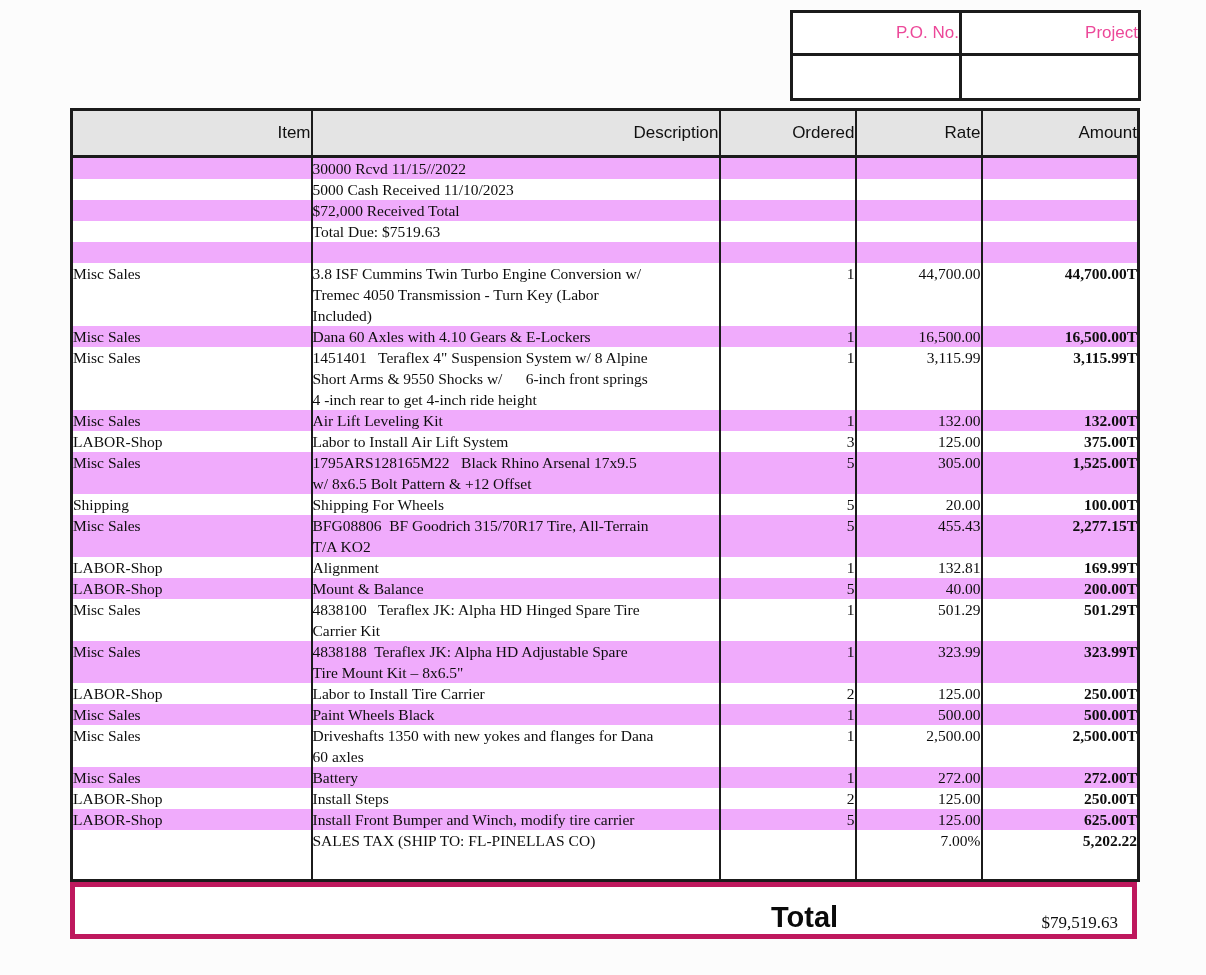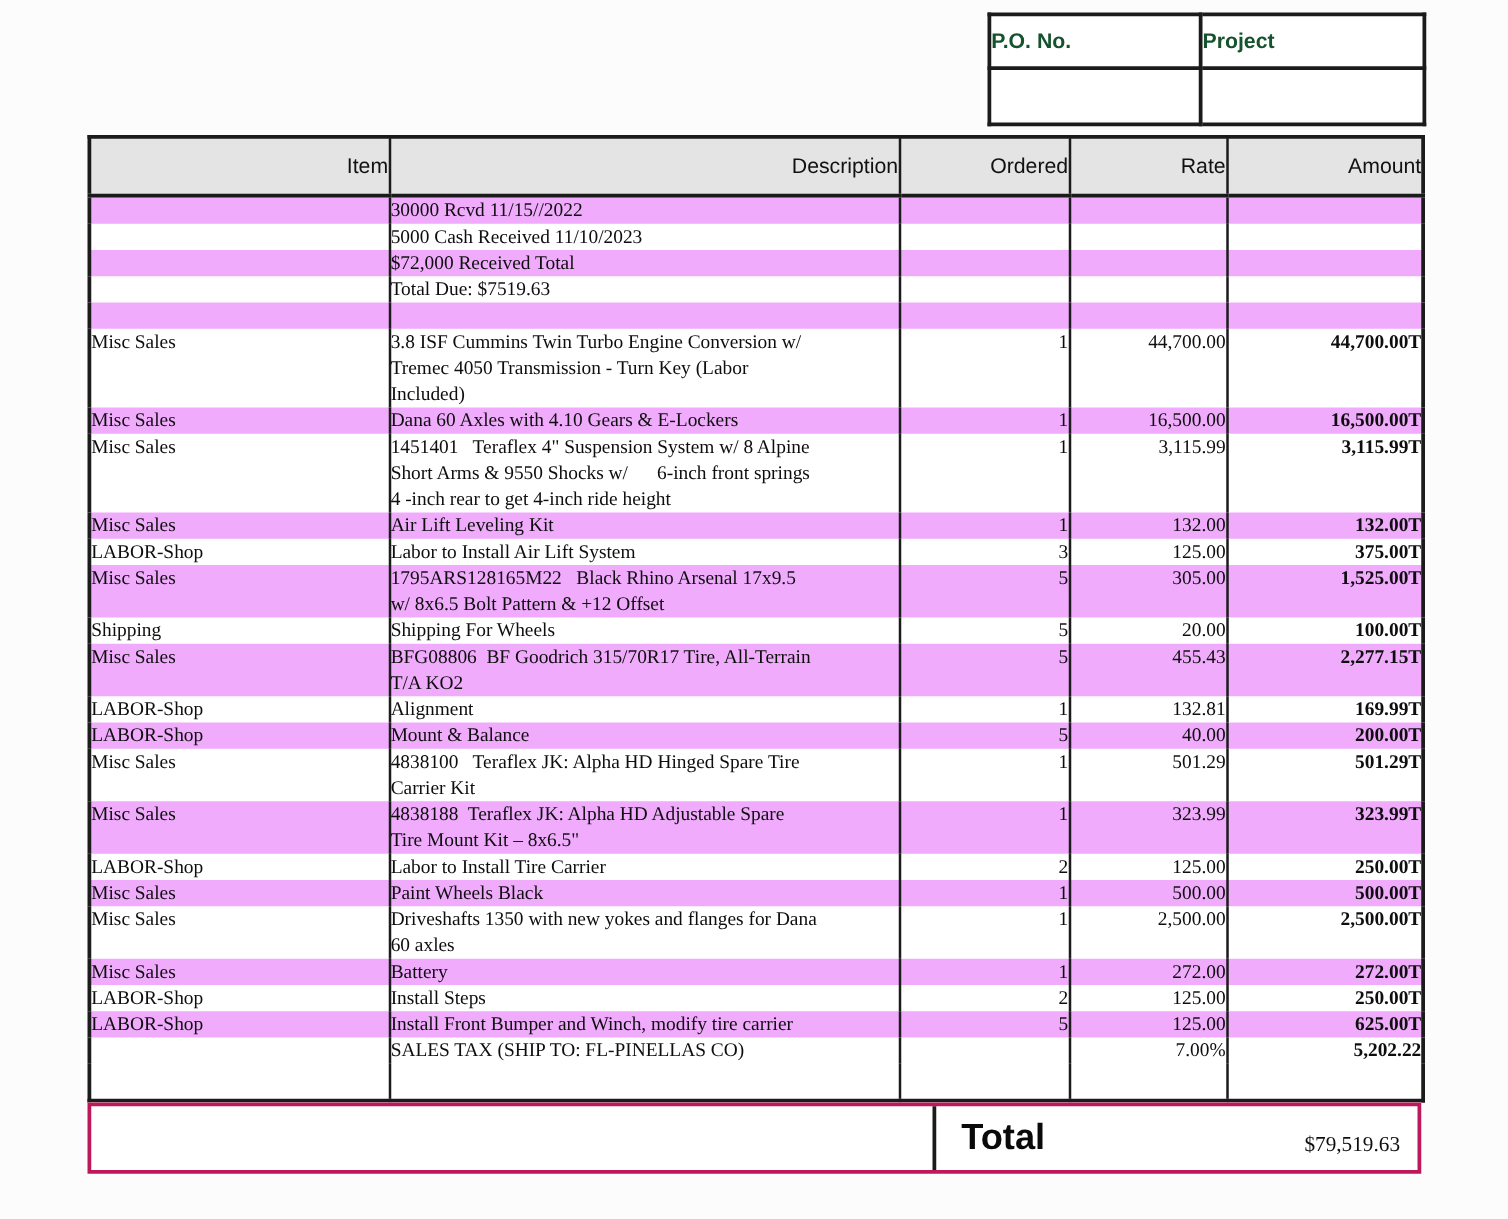--- a/index.html
+++ b/index.html
@@ -23,24 +23,24 @@
     left: 790px;
     top: 10px;
     width: 345px;
     border-collapse: collapse;
     table-layout: fixed;
     background: #fff;
   }
   .po-table th, .po-table td {
     border: 3px solid #1b1b1b;
     font-family: "Liberation Sans", sans-serif;
-    font-weight: 700;
+    font-weight: 400;
     font-size: 17px;
-    color: #14532d;
-    text-align: left;
+    color: #ec4899;
+    text-align: right;
     padding: 0;
   }
   .po-table th { height: 40px; }
   .po-table td { height: 42px; }
 
   
   .sheet {
     position: absolute;
     left: 70px;
     top: 108px;
@@ -81,23 +81,24 @@
   .c-item { padding-left: 7px; padding-right: 4px; }
   .c-desc { padding-left: 7px; padding-right: 4px; white-space: pre-wrap; }
   .c-num  { text-align: right; padding-right: 10px; }
   .c-amount { padding-right: 12px; font-weight: bold; }
 
   
   .total-box {
     box-sizing: border-box;
     width: 1067px;
     height: 57px;
-    border: 3px solid #be185d;
+    border: 5px solid #be185d;
     background: #fff;
     display: flex;
+    align-items: flex-end;
   }
   .total-spacer {
     box-sizing: border-box;
     width: 676px;
     border-right: 3px solid #1b1b1b;
   }
   .total-cell {
     flex: 1;
     display: flex;
     align-items: center;

